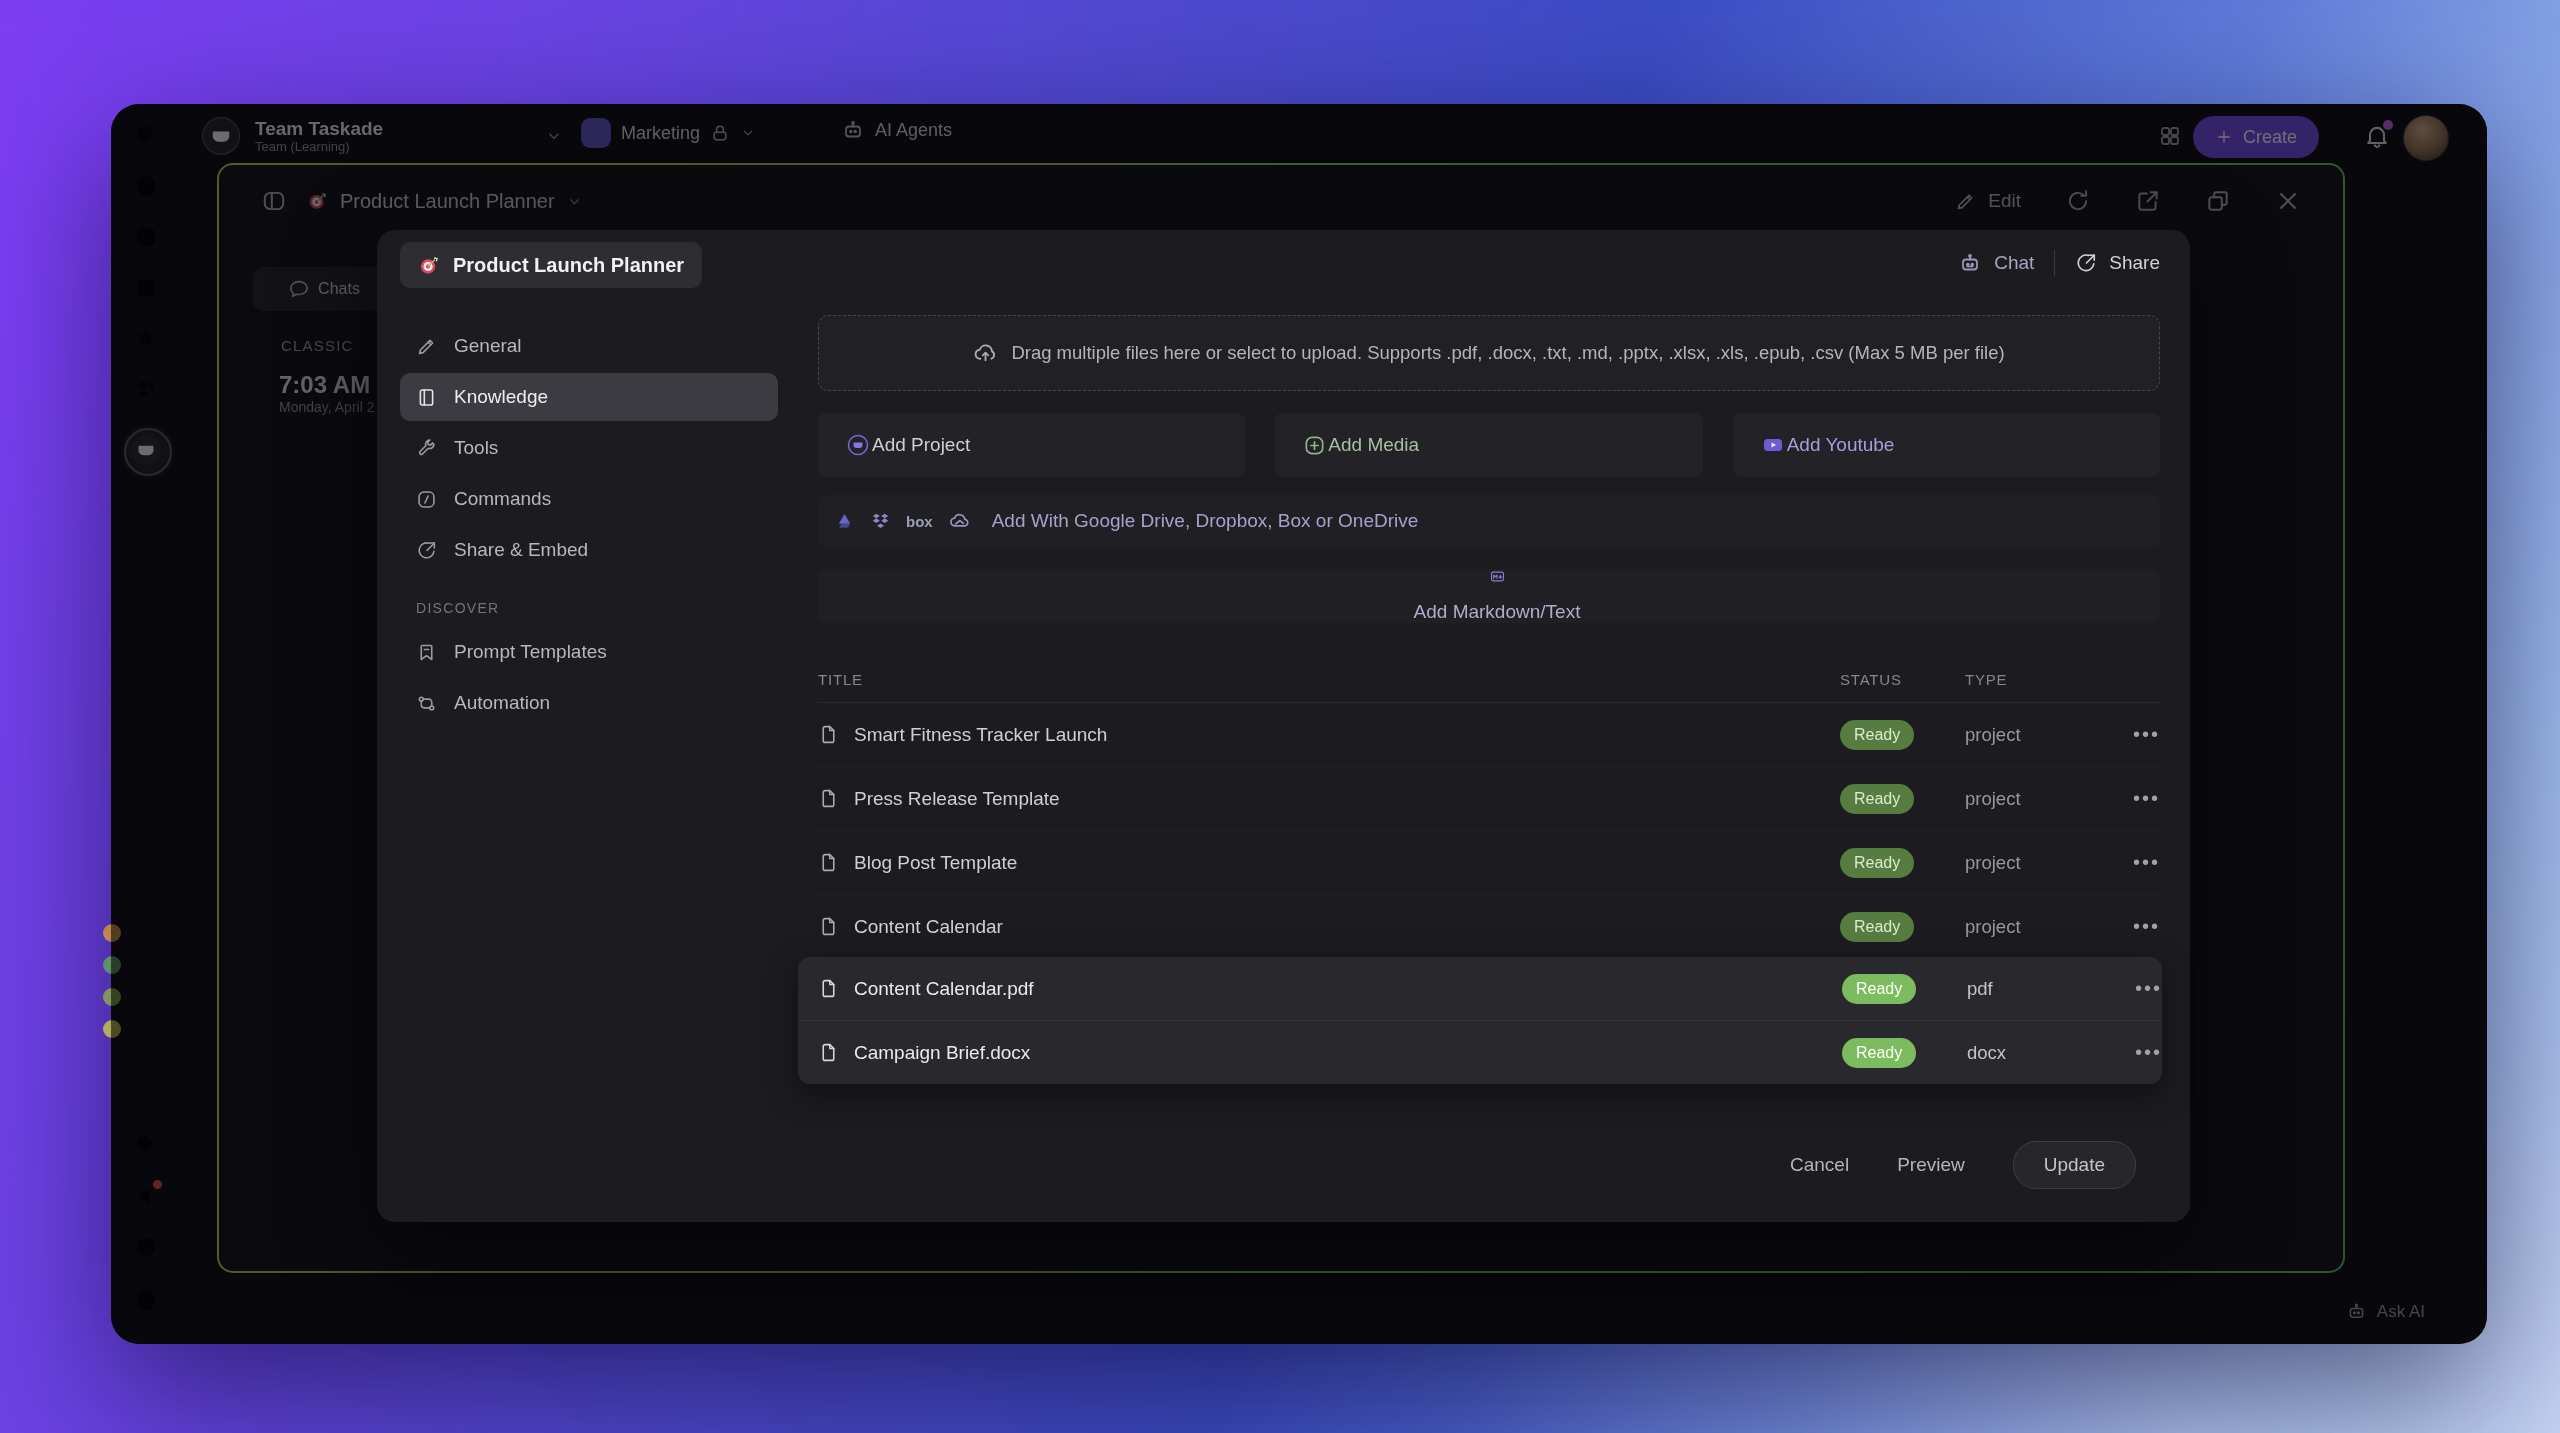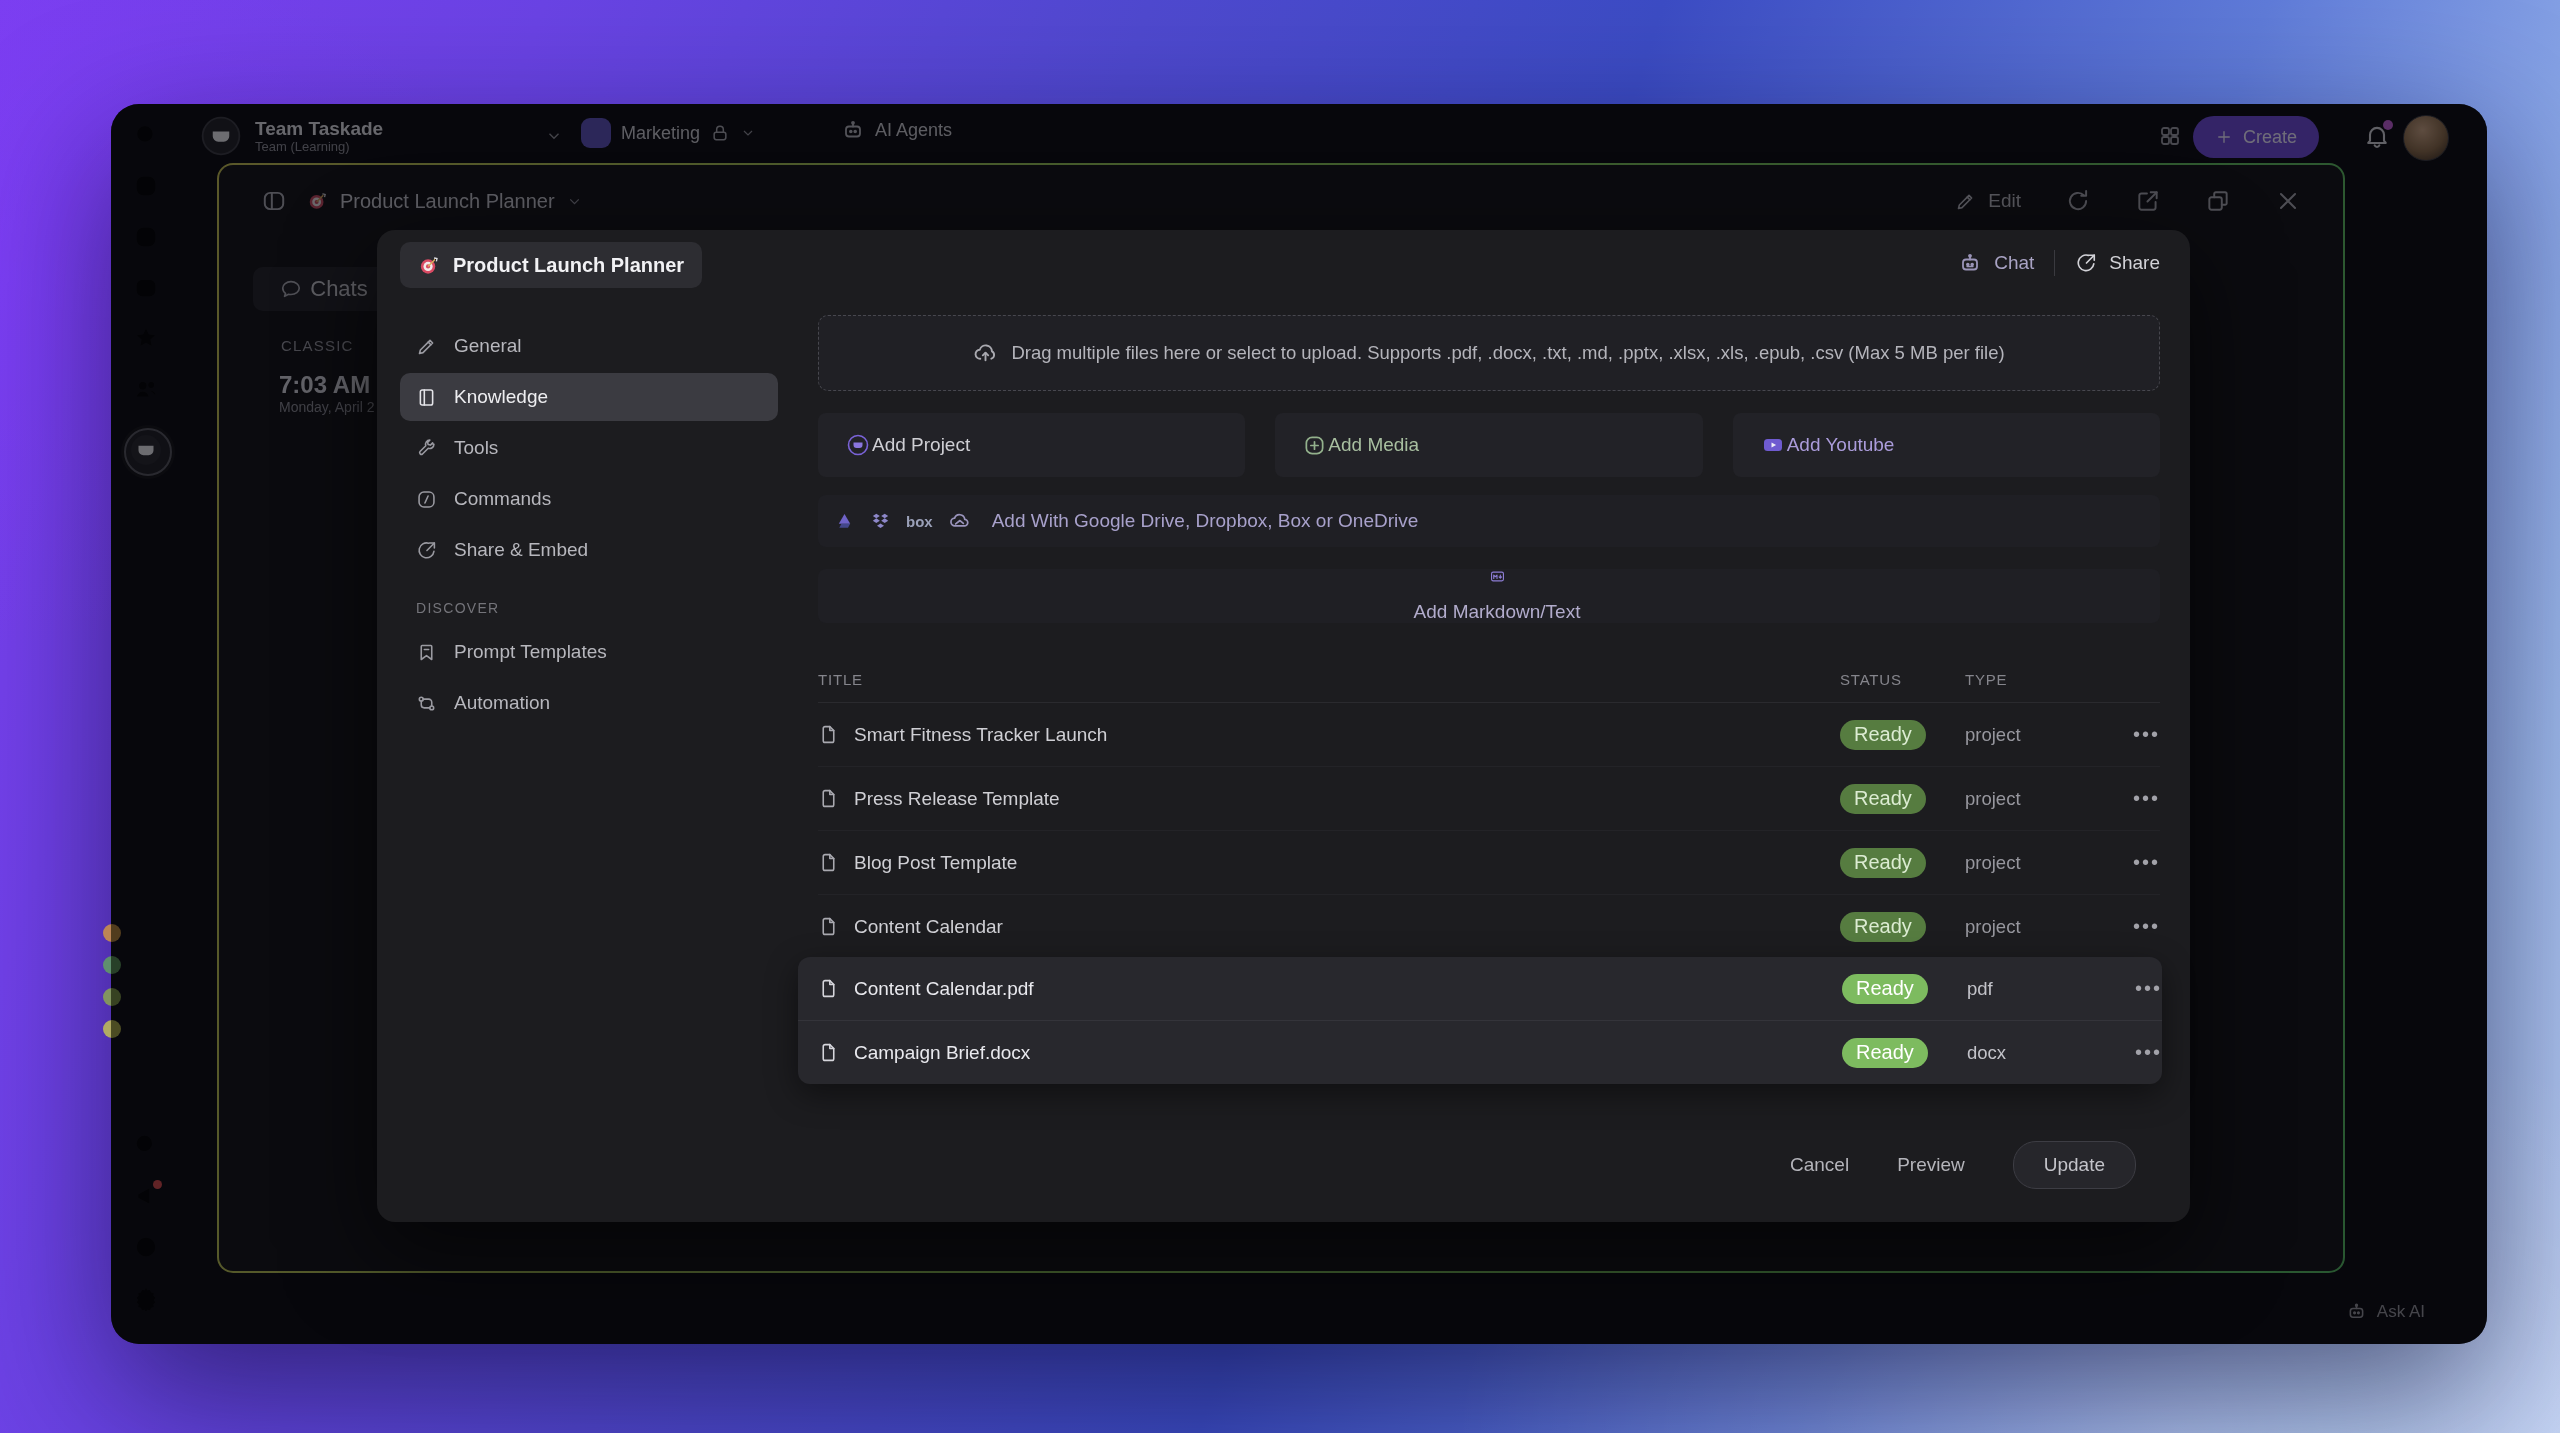--- a/index.html
+++ b/index.html
@@ -45,21 +45,21 @@
     background:linear-gradient(100deg,#c2bd50 0%,#8cc656 45%,#55bb60 100%);padding:2px;box-sizing:border-box;z-index:1;}
   .inner-window{width:100%;height:100%;border-radius:14px;background:#131316;position:relative;overflow:hidden;}
   .win-titlebar{position:absolute;left:0;top:0;right:0;height:72px;display:flex;align-items:center;
     padding:0 42px;gap:20px;color:#b9b9bf;}
   .win-title{font-size:20px;color:#c6c6cc;}
   .tb-ic{width:26px;height:26px;color:#a7a7ae;}
   .tb-group{margin-left:auto;gap:44px;}
   .edit-lab{font-size:19px;color:#b9b9bf;}
 
   .chats-pill{position:absolute;left:34px;top:102px;width:142px;height:44px;border-radius:10px;
-    background:#232327;gap:8px;justify-content:center;color:#c6c6cb;font-size:22px;}
+    background:#232327;gap:8px;justify-content:center;color:#c6c6cb;font-size:16px;}
   .classic-lab{position:absolute;left:62px;top:172px;font-size:15px;letter-spacing:1.2px;color:#97979e;}
   .time-lab{position:absolute;left:60px;top:206px;font-size:24px;font-weight:600;color:#d6d6db;}
   .date-lab{position:absolute;left:60px;top:234px;font-size:14px;color:#8a8a91;}
 
   .ask-ai{position:absolute;right:62px;bottom:22px;gap:10px;color:#93939a;font-size:17px;z-index:1;}
 
   .dim-overlay{position:absolute;inset:0;border-radius:28px;background:rgba(6,6,11,.55);z-index:5;}
 
   
   .modal{position:absolute;left:266px;top:126px;width:1813px;height:992px;border-radius:18px;
@@ -99,21 +99,21 @@
   .thead{display:flex;align-items:center;font-size:15px;letter-spacing:.8px;color:#85858c;}
   .col-title{flex:1;display:flex;align-items:center;gap:15px;}
   .col-status{width:125px;}
   .col-type{width:135px;}
   .col-menu{width:60px;display:flex;justify-content:flex-end;}
   .thead-rule{margin-top:14px;border-bottom:1px solid #2a2a2e;}
   .trow{display:flex;align-items:center;height:63px;border-bottom:1px solid #232327;}
   .trow .file-ic{color:#a9a9b0;}
   .row-title{font-size:19px;color:#cfcfd4;}
   .badge{display:inline-flex;align-items:center;height:30px;padding:0 14px;border-radius:15px;
-    background:#567c40;color:#dcecd2;font-size:20px;}
+    background:#567c40;color:#dcecd2;font-size:16px;}
   .type-lab{font-size:18.5px;color:#97979e;}
   .dots{color:#a2a2a9;letter-spacing:2px;font-size:20px;}
   .raised{position:relative;left:-20px;width:calc(100% + 22px);background:#28282d;border-radius:12px;
     box-shadow:0 10px 32px rgba(0,0,0,.45);margin-top:-1px;}
   .raised .trow{padding:0 0 0 20px;border-bottom:1px solid #34343a;}
   .raised .trow:last-child{border-bottom:none;}
   .raised .row-title{color:#e9e9ee;}
   .raised .badge{background:#7dbb5f;color:#ffffff;}
   .raised .type-lab{color:#c3c3c9;}
   .raised .file-ic{color:#d6d6dc;}

